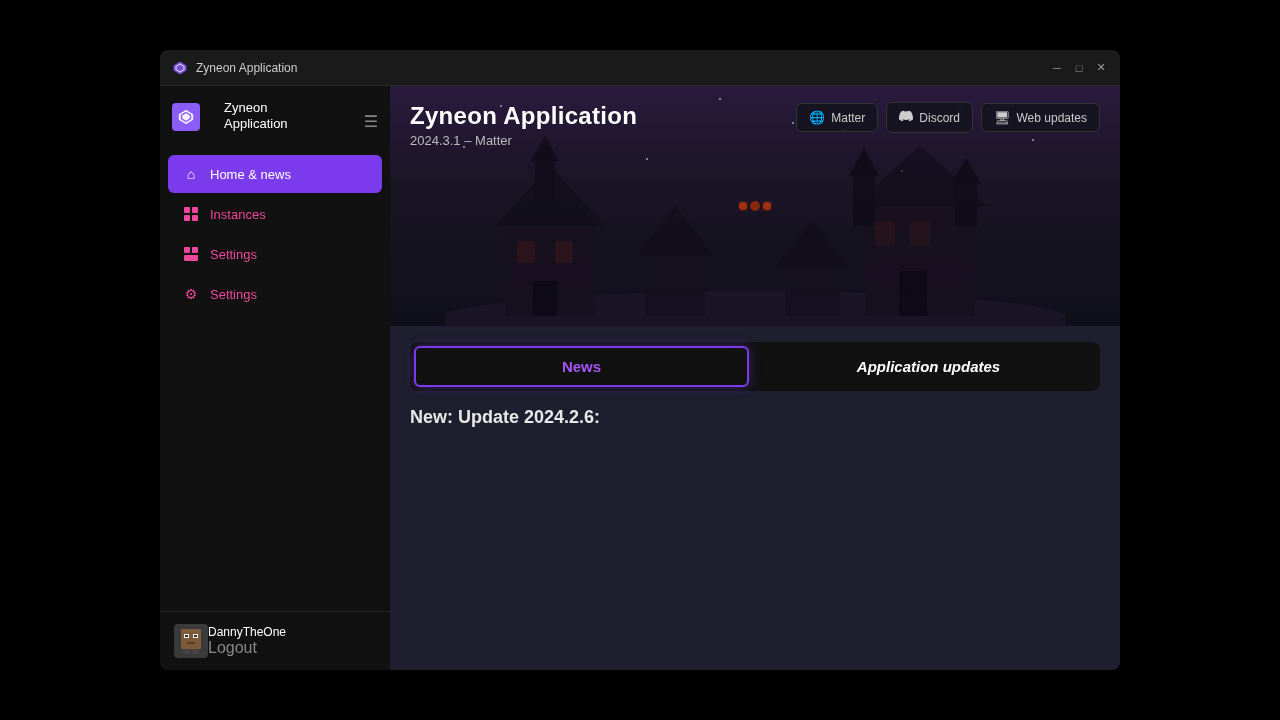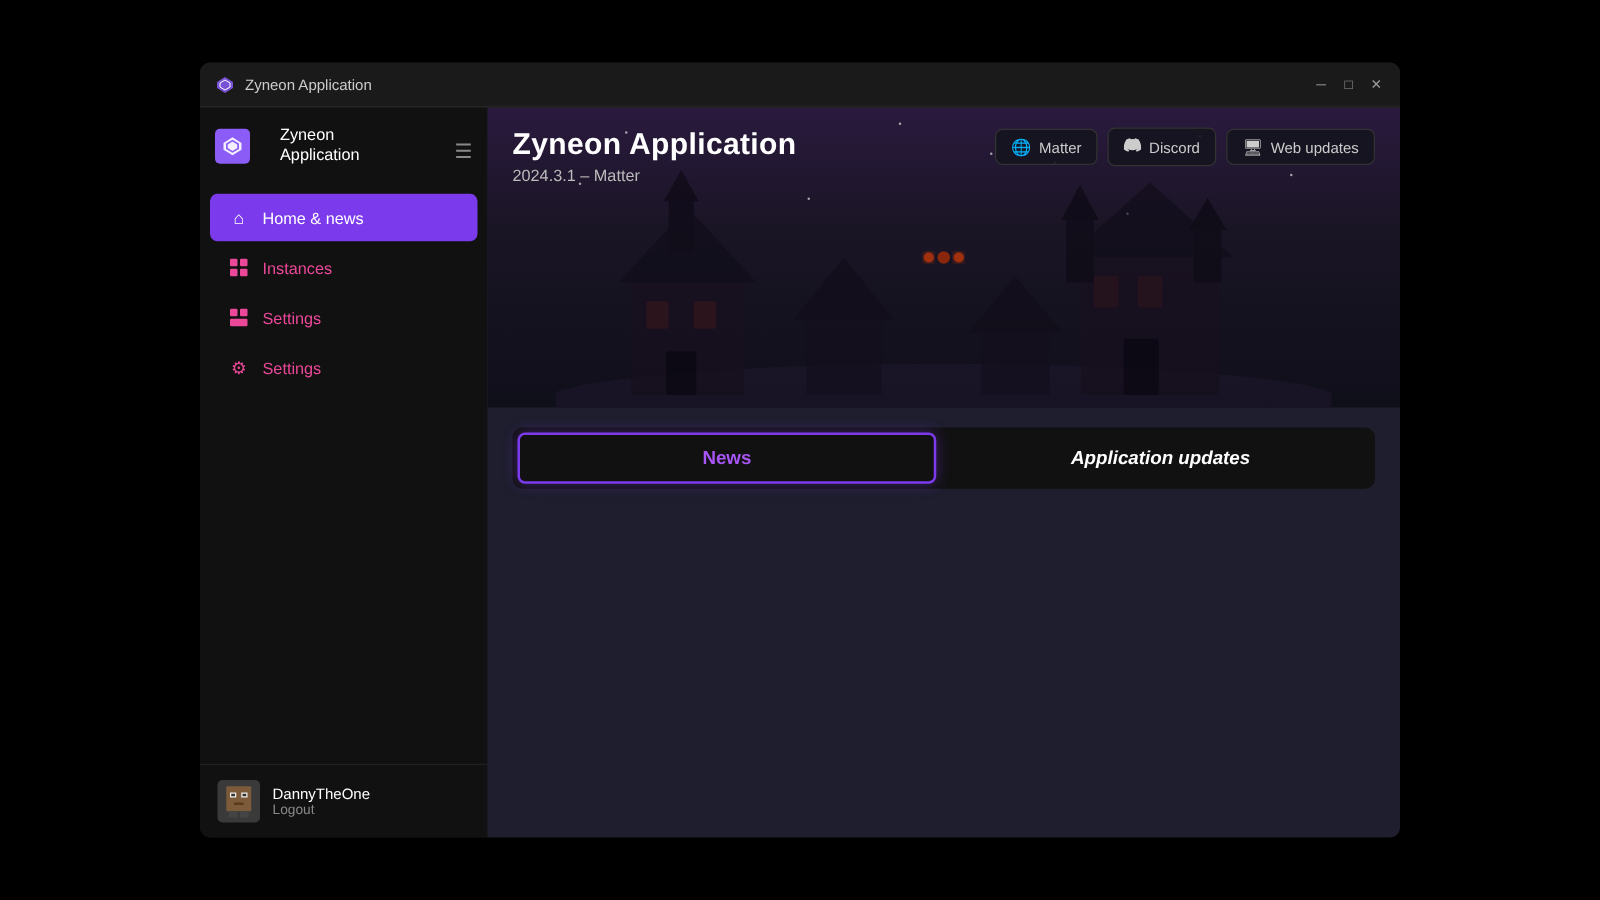--- a/index.html
+++ b/index.html
@@ -136,38 +136,37 @@
       align-items: center;
       justify-content: center;
       font-size: 14px;
       flex-shrink: 0;
     }
 
     .sidebar-user {
       padding: 12px 14px;
       display: flex;
       align-items: center;
-      gap: 10px;
       border-top: 1px solid #222;
     }
     .user-avatar {
       width: 34px;
       height: 34px;
       border-radius: 4px;
       background: #3a3a3a;
       display: flex;
       align-items: center;
       justify-content: center;
       font-size: 18px;
       flex-shrink: 0;
       overflow: hidden;
     }
     .user-info { display: flex; flex-direction: column; }
     .user-name { color: #fff; font-size: 12px; font-weight: 500; }
-    .user-action { color: #888; font-size: 11px; cursor: pointer; }
+    .user-action { color: #888; font-size: 16px; cursor: pointer; }
 
     
     .content {
       flex: 1;
       background: #1e1e2e;
       display: flex;
       flex-direction: column;
       overflow: hidden;
     }
 
@@ -496,16 +495,17 @@
       </div>
 
       <div class="tabs-section">
         <div class="tabs-row">
           <button class="tab-btn active">News</button>
           <button class="tab-btn inactive">Application updates</button>
         </div>
       </div>
 
       <div class="content-body">
+        <div class="news-title">New: Update 2024.2.6:</div>
       </div>
     </div>
   </div>
 </div>
 
 </body></html>

